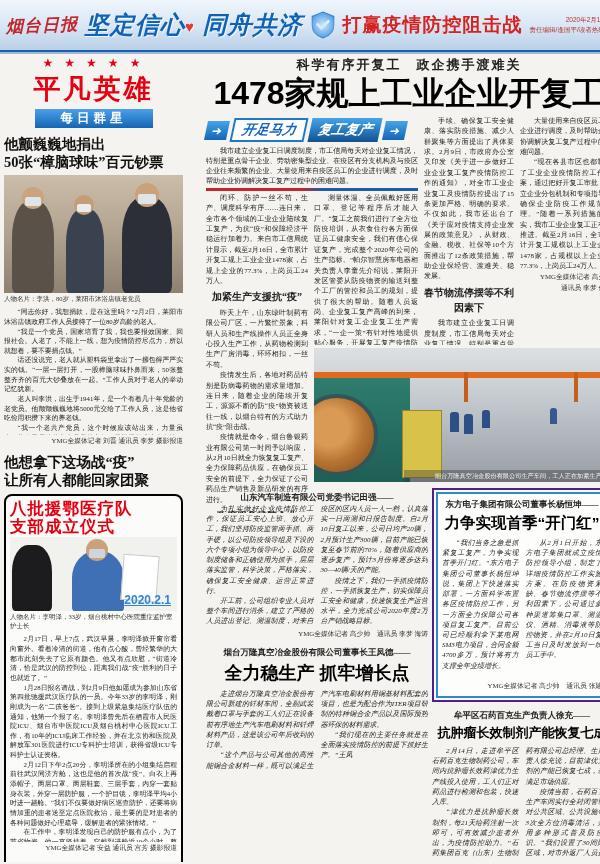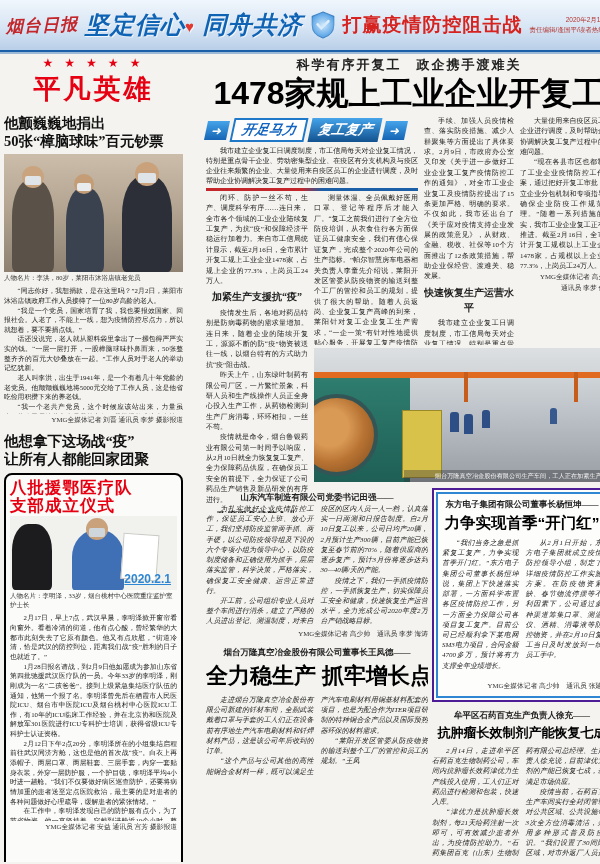--- a/index.html
+++ b/index.html
@@ -126,20 +126,23 @@
       <span>2020年2月18日 星期二</span><br>
       <span>责任编辑/逄国平/读者热线/5631285</span>
     </span>
 
   </div>
   <div id="toprule"></div>
 
   <div id="leftcol">
     <p class="stars">★ ★ ★ ★ ★</p>
     <p class="hero-title">平凡英雄</p>
+    <div class="ribbon">
+        <span>每日群星</span>
+      </div>
 
     <div class="lc-headline">
       <div>他颤巍巍地捐出</div>
       <div>50张“樟脑球味”百元钞票</div>
     </div>
 
     <div id="photo1">
       <span class="fig" style="left:8px;top:26px;width:42px;height:92px;background:#5a5248;"></span>
       <span class="head" style="left:18px;top:12px;width:22px;height:22px;background:#caa47e;"></span>
       <span class="mask" style="left:21px;top:22px;width:16px;height:9px;background:#dfe4e8;"></span>
@@ -200,31 +203,31 @@
       <span class="plate2">复工复产</span>
       <span class="arrowbox">➜</span>
     </div>
 
     <p id="intro" class="bp">我市建立企业复工日调度制度，市工信局每天对企业复工情况，特别是重点骨干企业、劳动密集型企业、在疫区有分支机构及与疫区企业往来频繁的企业、大量使用来自疫区员工的企业进行调度，及时帮助企业协调解决复工复产过程中的困难问题。</p>
     <div id="mdivider"></div>
 
     <div id="mcol1" class="mcol">
         <p class="bp">闭环、防护一丝不苟，生产、调度科学有序……连日来，全市各个领域的工业企业陆续复工复产，为抗“疫”和保障经济平稳运行加着力。来自市工信局统计显示，截至2月16日，全市累计开复工规上工业企业1478家，占规上企业的77.3%，上岗员工24万人。</p>
         <h4 class="bh">加紧生产支援抗“疫”</h4>
+        <p class="bp">昨天上午，山东绿叶制药有限公司厂区，一片繁忙景象，科研人员和生产线操作人员正全身心投入生产工作，从药物检测到生产厂房消毒，环环相扣，一丝不苟。</p>
         <p class="bp">疫情发生后，各地对药品特别是防病毒药物的需求量增加。连日来，随着企业的陆续开复工，源源不断的防“疫”物资被送往一线，以烟台特有的方式助力抗“疫”阻击战。</p>
-        <p class="bp">昨天上午，山东绿叶制药有限公司厂区，一片繁忙景象，科研人员和生产线操作人员正全身心投入生产工作，从药物检测到生产厂房消毒，环环相扣，一丝不苟。</p>
         <p class="bp">疫情就是命令，烟台鲁银药业有限公司第一时间予以响应，从2月10日就全力恢复复工复产、全力保障药品供应，在确保员工安全的前提下，全力保证了公司药品生产销售及新品研发的有序进行。</p>
         <h4 class="bh">政府服务护航企业</h4>
       </div>
     <div id="mcol2" class="mcol">
         <p class="bp">测量体温、全员佩戴好医用口罩、登记等程序后才能入厂。“复工之前我们进行了全方位防疫培训，从衣食住行各方面保证员工健康安全，我们有信心保证复产，完成整个2020年公司的生产指标。”帕尔智慧房车电器相关负责人李童先介绍说，莱阳开发区管委从防疫物资的输送到整个工厂的管控和员工的规划，提供了很大的帮助。随着人员返岗、企业复工复产高峰的到来，莱阳针对复工企业复工生产需求，“一企一策”有针对性地提供贴心服务，开展复工复产疫情防控督导与帮扶工作，现场研究解决企业遇到的困难和问题，帮助复工企业尽快恢复生产。</p>
       </div>
     <div id="mcol3" class="mcol">
-        <p class="bp">手续、加强人员疫情检查、落实防疫措施、减少人群聚集等方面提出了具体要求。2月9日，市政府办公室又印发《关于进一步做好工业企业复工复产疫情防控工作的通知》，对全市工业企业复工及疫情防控提出了15条更加严格、明确的要求。不仅如此，我市还出台了《关于应对疫情支持企业发展的政策意见》，从财政、金融、税收、社保等10个方面推出了12条政策措施，帮助企业保经营、渡难关、稳发展。</p>
-        <h4 class="bh">快速恢复生产运营水平</h4>
+        <p class="bp">手续、确保复工安全健康、落实防疫措施、减少人群聚集等方面提出了具体要求。2月9日，市政府办公室又印发《关于进一步做好工业企业复工复产疫情防控工作的通知》，对全市工业企业复工及疫情防控提出了15条更加严格、明确的要求。不仅如此，我市还出台了《关于应对疫情支持企业发展的政策意见》，从财政、金融、税收、社保等10个方面推出了12条政策措施，帮助企业保经营、渡难关、稳发展。</p>
+        <h4 class="bh">春节物流停摆等不利因素下</h4>
         <p class="bp">我市建立企业复工日调度制度，市工信局每天对企业复工情况，特别是重点骨干企业、劳动密集型企业、在疫区有分支机构及与疫区企业往来频繁的企业进行调度。</p>
       </div>
     <div id="mcol4" class="mcol">
         <p class="bp">大量使用来自疫区员工的企业进行调度，及时帮助企业协调解决复工复产过程中的困难问题。</p>
         <p class="bp">“现在各县市区也都制定了工业企业疫情防控工作方案，通过把好开复工审批，建立企业分包机制和专项指导，确保企业防疫工作规范管理。”随着一系列措施的落实，我市工业企业复工正有序推进。截至2月16日，全市累计开复工规模以上工业企业1478家，占规模以上企业的77.3%，上岗员工24万人。</p>
         <p class="byline">YMG全媒体记者 高少帅</p>
         <p class="byline">通讯员 李梦 俊南</p>
       </div>
 
     <div id="photo3">
@@ -244,25 +247,25 @@
     <div id="bzleft">
       <p class="kicker art-kicker">山东汽车制造有限公司党委书记田强——</p>
       <div class="cols2" style="height:124px;">
           <p class="bp">为扎实做好企业疫情防控工作，保证员工安心上班、放心开工，我们坚持防疫监管两手抓、两手硬，以公司防疫领导组及下设的六个专项小组为领导中心，以防疫制度储备和正确使用为抓手，层层落实监管，科学决策，严格落实，确保复工安全健康、运营正常进行。</p>
           <p class="bp">开工前，公司组织专业人员对整个车间进行消杀，建立了严格的人员进出登记、测温制度，对来自疫区的区内人员一人一档，认真落实一日两测和日报告制度。自2月10日复工以来，公司日均产20辆，2月预计生产300辆，目前产能已恢复至春节前的70%，随着供应商的逐步复产，预计3月份将逐步达到30—40辆/天的产能。</p>
           <p class="bp">疫情之下，我们一手抓疫情防控，一手抓恢复生产，切实保障员工安全和健康，快速恢复生产运营水平，全力完成公司2020年度2万台产销战略目标。</p>
         </div>
       <p class="byline">YMG全媒体记者 高少帅　通讯员 李梦 海涛</p>
       <div class="sep"></div>
       <p class="kicker art-kicker">烟台万隆真空冶金股份有限公司董事长王凤德——</p>
-      <h2 class="art-headline" style="font-size:22px;">全力稳生产 抓牢增长点</h2>
+      <h2 class="art-headline" style="font-size:18px;">全力稳生产 抓牢增长点</h2>
       <div class="cols2" style="height:150px;">
           <p class="bp">走进烟台万隆真空冶金股份有限公司新建的钎材车间，全副武装戴着口罩与手套的工人们正在设备前有序地生产汽车电刷材料和钎焊材料产品，这是该公司年后收到的订单。</p>
           <p class="bp">“这个产品与公司其他的高性能铜合金材料一样，既可以满足生产汽车电刷材料用铜基材料配套的项目，也是为配合作为ITER项目研制的特种铜合金产品以及国际预热器环保的材料需求。</p>
-          <p class="bp">“莱阳开发区管委从防疫物资的输送到整个工厂的管控和员工的规划。”王凤</p>
+          <p class="bp">“我们现在的主要任务就是在全面落实疫情防控的前提下抓好生产。”王凤</p>
         </div>
     </div>
 
     <div id="bzright">
       <div id="redbox">
         <div class="inner">
           <p class="kicker art-kicker">东方电子集团有限公司董事长杨恒坤——</p>
           <h2 class="art-headline" style="font-size:15.5px;">力争实现首季“开门红”</h2>
           <div class="cols2" style="height:142px;">
               <p class="bp">“我们当务之急是抓紧复工复产，力争实现首季开门红。”东方电子集团公司董事长杨恒坤说，集团上下快速落实部署，一方面科学布置各区疫情防控工作，另一方面全力保障公司各项目复工复产。目前公司已经顺利拿下某电网SM3电力项目，合同金额4700多万，预计将有力支撑全年业绩增长。</p>

